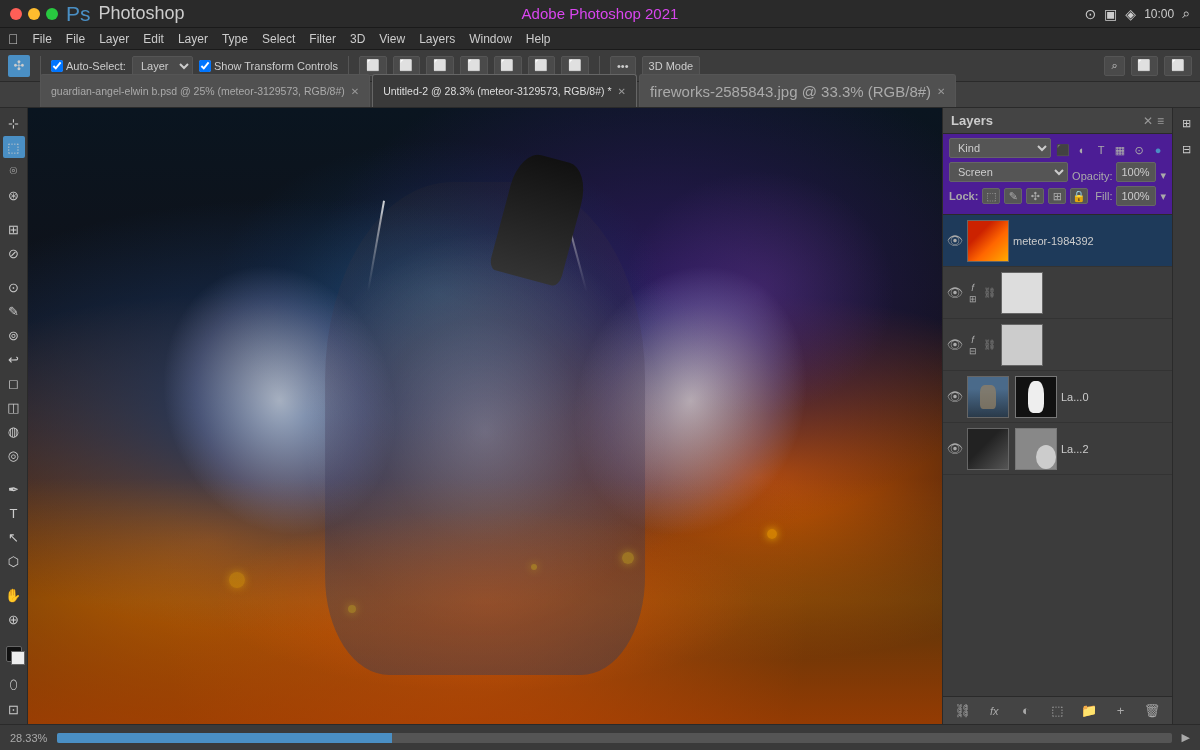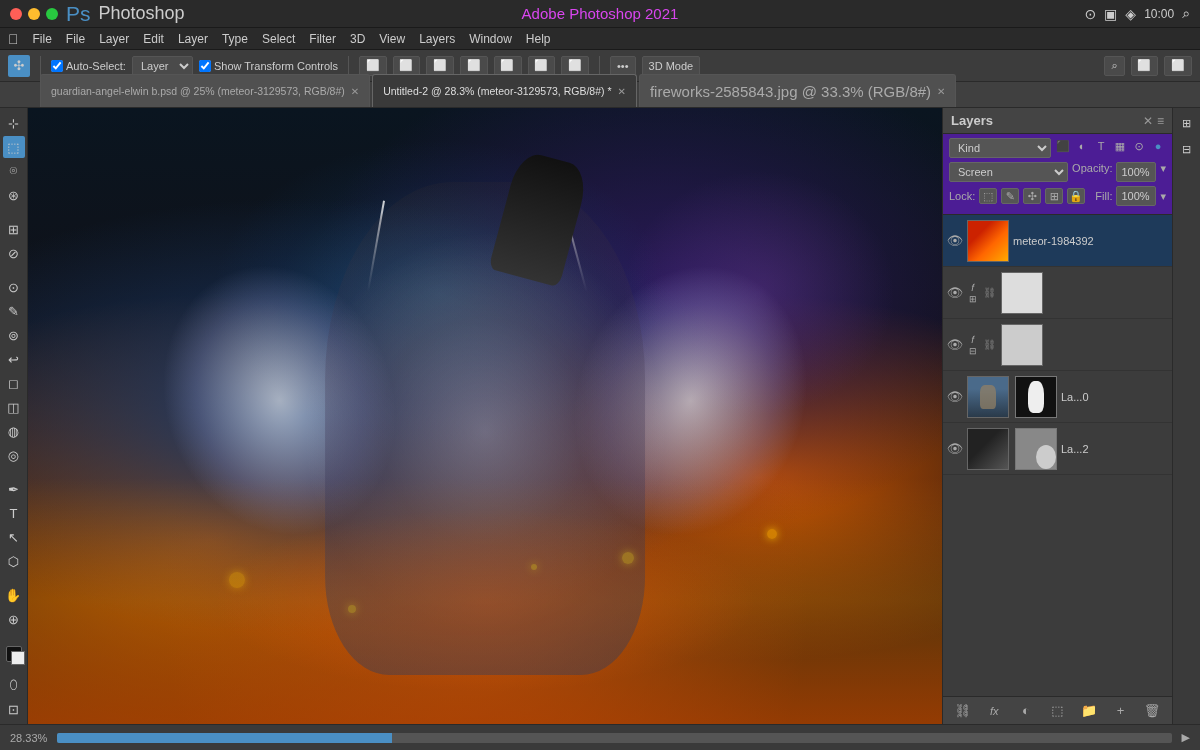--- a/index.html
+++ b/index.html
@@ -73,21 +73,21 @@
     #right-icons { width: 28px; background: #3a3a3a; border-left: 1px solid #2a2a2a; display: flex; flex-direction: column; align-items: center; padding: 4px 0; gap: 4px; }
 
     
     #layers-panel { flex: 1; display: flex; flex-direction: column; background: #4c1d95; }
     .panel-header { height: 26px; background: #444; display: flex; align-items: center; justify-content: space-between; padding: 0 8px; border-bottom: 1px solid #2a2a2a; }
     .panel-title { font-size: 13px; font-weight: 600; color: #ccc; }
     .panel-header-icons { display: flex; gap: 4px; color: #999; }
     
     
     .layers-controls { padding: 4px 6px; border-bottom: 1px solid #2a2a2a; }
-    .layers-row { display: flex; align-items: flex-start; gap: 4px; margin-bottom: 4px; }
+    .layers-row { display: flex; align-items: flex-end; gap: 4px; margin-bottom: 4px; }
     .kind-select { background: #555; border: 1px solid #666; color: #ccc; font-size: 11px; height: 20px; padding: 0 4px; border-radius: 2px; flex: 1; }
     .filter-icons { display: flex; gap: 3px; color: #aaa; }
     .filter-icon { width: 16px; height: 16px; display: flex; align-items: center; justify-content: center; font-size: 11px; cursor: pointer; }
     .blend-select { background: #555; border: 1px solid #666; color: #ccc; font-size: 11px; height: 20px; padding: 0 4px; border-radius: 2px; flex: 1; }
     .opacity-label { font-size: 11px; color: #aaa; }
     .opacity-val { background: #555; border: 1px solid #666; color: #ccc; font-size: 11px; height: 20px; padding: 0 4px; border-radius: 2px; width: 40px; }
     .lock-row { display: flex; align-items: center; gap: 4px; }
     .lock-icon-btn { width: 18px; height: 16px; display: flex; align-items: center; justify-content: center; font-size: 11px; color: #aaa; cursor: pointer; background: #555; border: 1px solid #666; border-radius: 2px; }
     .fill-label { font-size: 11px; color: #aaa; margin-left: auto; }
     .fill-val { background: #555; border: 1px solid #666; color: #ccc; font-size: 11px; height: 20px; padding: 0 4px; border-radius: 2px; width: 40px; }
@@ -313,21 +313,21 @@
               <option>Normal</option>
               <option>Multiply</option>
               <option>Overlay</option>
             </select>
             <span class="opacity-label">Opacity:</span>
             <input type="text" class="opacity-val" value="100%" style="">
             <span style="font-size:11px;color:#aaa;">▾</span>
           </div>
 
           <div class="layers-row lock-row">
-            <span style="font-size:11px;color:#aaa;">Lock:</span>
+            <span style="font-size:11px;color:#aaa;font-weight:bold;">Lock:</span>
             <div class="lock-icon-btn">⬚</div>
             <div class="lock-icon-btn">✎</div>
             <div class="lock-icon-btn">✣</div>
             <div class="lock-icon-btn">⊞</div>
             <div class="lock-icon-btn">🔒</div>
             <span class="fill-label">Fill:</span>
             <input type="text" class="fill-val" value="100%" style="">
             <span style="font-size:11px;color:#aaa;">▾</span>
           </div>
         </div>

